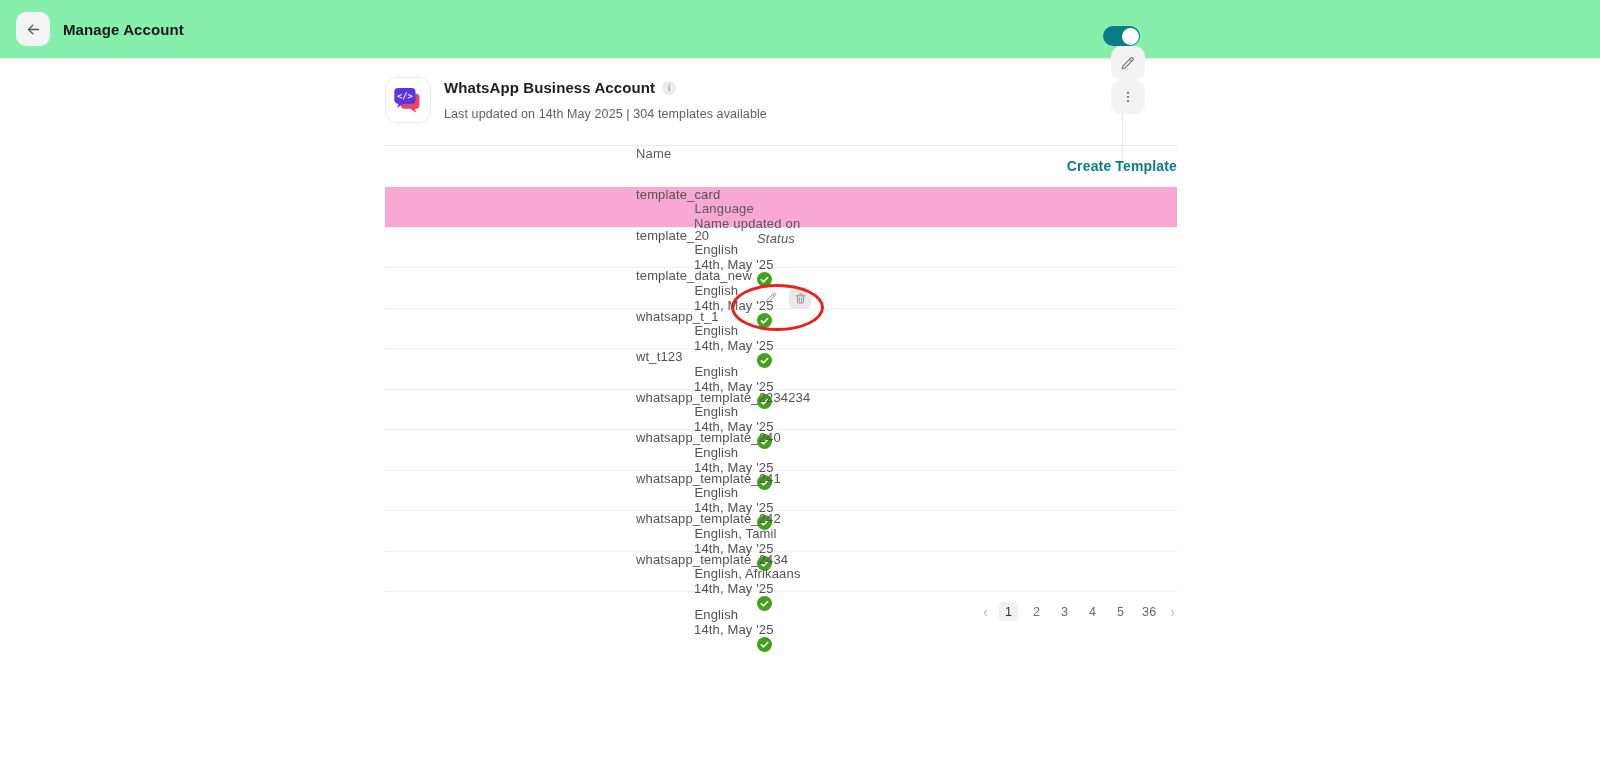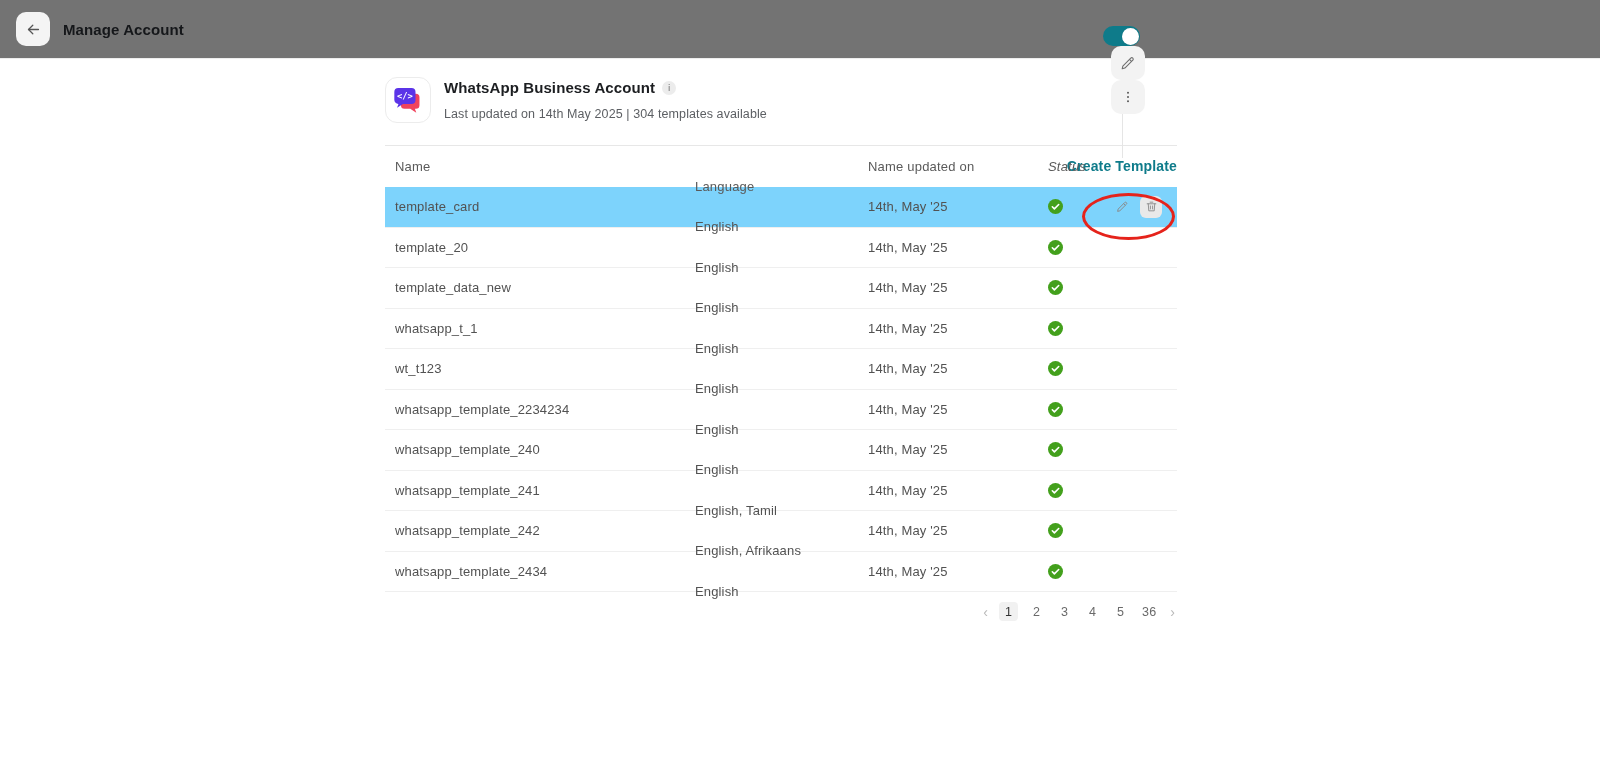--- a/index.html
+++ b/index.html
@@ -1,20 +1,20 @@
 <!DOCTYPE html>
 <html><head>
 <meta charset="utf-8">
 <style>
   * { margin:0; padding:0; box-sizing:border-box; }
   html,body { width:1600px; height:771px; background:#ffffff; overflow:hidden;
     font-family:"Liberation Sans", sans-serif; -webkit-font-smoothing:antialiased; }
 
   
-  .topbar { height:59px; background:#737373; border-bottom:1px solid #ededed;
+  .topbar { height:59px; background:#86efac; border-bottom:1px solid #ededed;
     display:flex; align-items:center; padding:6px 16px; }
   .back-btn { width:34px; height:34px; border-radius:10px; background:#f4f4f4;
     display:flex; align-items:center; justify-content:center; cursor:pointer; border:none; }
   .topbar-title { margin-left:13px; font-size:15px; font-weight:700; color:#15171a; letter-spacing:.1px; }
 
   
   .content { margin-left:385px; width:792px; }
 
   
   .acct { display:flex; align-items:center; margin-top:18px; height:46px; }
@@ -31,24 +31,24 @@
   .toggle { width:37px; height:20px; border-radius:11px; background:#0e7b8a; position:relative; cursor:pointer; }
   .toggle .knob { position:absolute; top:1.5px; right:1.5px; width:17px; height:17px; border-radius:50%;
     background:#fff; box-shadow:0 0 0 .5px rgba(0,0,0,.06); }
   .sq-btn { width:34px; height:34px; border-radius:10px; background:#f3f3f3; border:none;
     display:flex; align-items:center; justify-content:center; cursor:pointer; margin-left:12px; }
   .vdivider { width:1px; height:44px; background:#e5e5e5; margin:0 16px 0 18px; }
   .create-link { font-size:14px; font-weight:700; color:#0e7b8a; letter-spacing:.15px; cursor:pointer; text-decoration:none; }
 
   
   .table { margin-top:22px; border-top:1px solid #e7e7e7; }
-  .trow, .thead { display:flex; align-items:center; }
+  .trow, .thead { display:flex; align-items:center;flex-direction:column; }
   .thead { height:41px; font-size:13px; color:#5a5a5a; letter-spacing:.2px; }
   .trow { height:40.5px; border-bottom:1px solid #efefef; font-size:13px; color:#525252; letter-spacing:.15px; }
-  .trow.highlighted { background:#7dd3fc;align-items:center; }
+  .trow.highlighted { background:#f9a8d4;align-items:center; }
   .c-name   { width:310px; padding-left:10px; }
   .c-lang   { width:173px;margin-top:40px; }
   .c-upd    { width:174px; }
   .c-status { width:60px; padding-left:6px; display:flex; align-items:center;font-style:italic; }
   .c-act    { flex:1; position:relative; display:flex; align-items:center; }
   .check-badge { width:15px; height:15px; display:block; }
   .row-action { background:none; border:none; cursor:pointer; display:flex; align-items:center;
     justify-content:center; width:22px; height:22px; border-radius:6px; }
   .row-action.del { background:#e9e9e9; margin-left:7px; }
   .annotation-ellipse { position:absolute; left:-20px; top:-3px; width:93px; height:47px;

